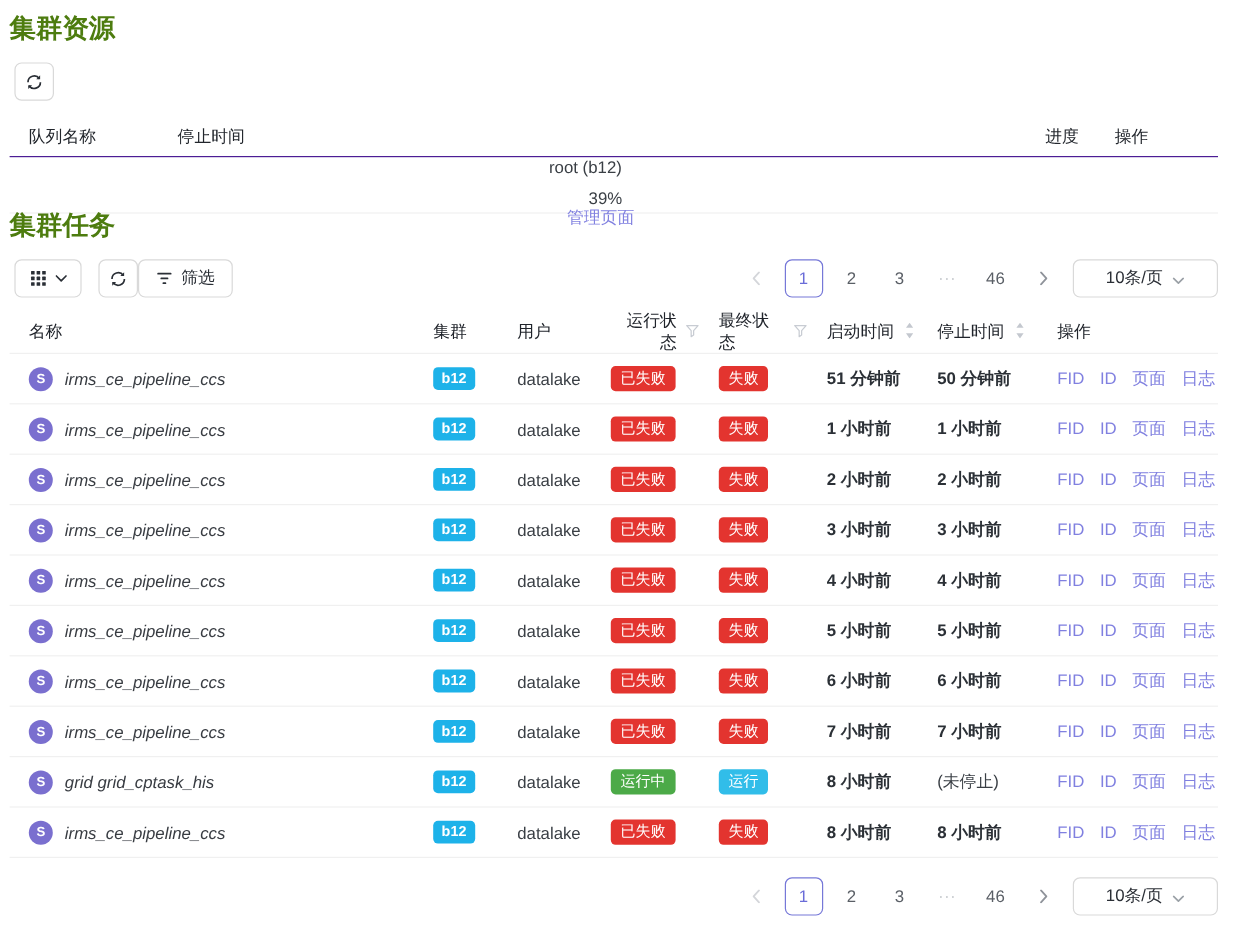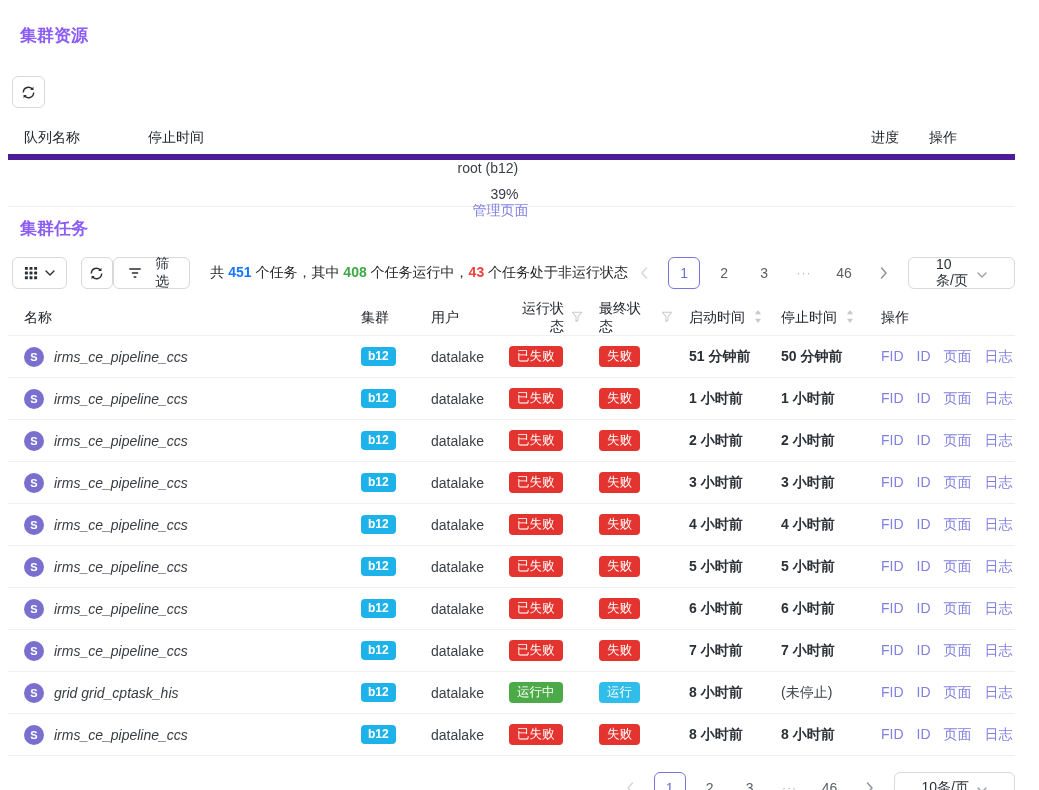--- a/index.html
+++ b/index.html
@@ -2,36 +2,36 @@
 <html style="--link: #8080e0; --cblue: #1677ff; --cgreen: #3fa845; --cred: #f0413e; --bred: #e3342f; --bgreen: #4caa48; --bcyan: #31bde9; --bcluster: #1db2e9; --avatar: #7a6fcf;"><head>
 <meta charset="utf-8">
 <style>
   html,body{margin:0;padding:0;background:#fff;}
   body{
     width:1039px;height:790px;overflow:hidden;
     font-family:"Liberation Sans","DejaVu Sans",sans-serif;
     font-size:14px;color:#333;-webkit-font-smoothing:antialiased;
   }
   .page{padding:14px 24px 0 8px;box-sizing:border-box;width:1039px;}
-  h2.sec-title{margin:12px;font-size:17px;font-weight:700;color:#8b5cf6;line-height:20px;}
+  h2.sec-title{margin:0;font-size:22px;font-weight:700;color:#4d7c0f;line-height:20px;}
 
   
   .icon-btn,.tool-btn{
     display:inline-flex;align-items:center;justify-content:center;gap:7px;
     height:32px;min-width:32px;padding:0 8px;box-sizing:border-box;
     background:#fff;border:1px solid #d9d9d9;border-radius:6px;
     color:#2a2f36;cursor:pointer;font-size:14px;font-family:inherit;
   }
   .icon-btn svg,.tool-btn svg{display:block;}
   .res-refresh{margin:18px 0 0 4px;}
 
   
   .res-table{margin-top:14px;}
   .res-row{display:flex;align-items:center;}
-  .res-head{height:32px;border-bottom:6px solid #4c1d95;}
+  .res-head{height:32px;border-bottom:1px solid #4c1d95;}
   .res-head .cell{font-weight:500;color:#22262c;}
   .res-body{height:46px;border-bottom:1px solid #f0f0f0;color:#3a3f45;flex-direction:column;}
   .cell{box-sizing:border-box;padding-left:16px;}
   .c-queue{width:140px;flex:none;}
   .c-capacity{flex:1;padding-left:0;}
   .c-prog{width:58px;flex:none;padding-left:8px;}
   .c-act{width:94px;flex:none;padding-left:8px;}
   .progress-track{height:10px;background:#ebebee;border-radius:4px;overflow:hidden;margin-right:16px;}
   .progress-fill{height:100%;width:0;
     background:repeating-linear-gradient(45deg,#1474f5 0 7px,#4290f7 7px 14px);}
@@ -172,21 +172,20 @@
       <span>
         <svg width="14" height="14" viewBox="0 0 16 16" stroke="currentColor" stroke-width="1.6" stroke-linecap="round">
           <line x1="2" y1="3.5" x2="14" y2="3.5"></line>
             <line x1="5" y1="8" x2="11" y2="8"></line>
             <line x1="7" y1="12.5" x2="9" y2="12.5"></line>
         </svg>
       </span>
       <span>筛选</span>
     </button>
 
-    <div class="summary"><span>共 </span><b class="n-blue">451</b><span> 个任务，其中 </span><b class="n-green">408</b><span> 个任务运行中，</span><b class="n-red">43</b><span> 个任务处于非运行状态</span></div>
 
     <div class="pagination">
         <div class="pg-item pg-arrow pg-disabled">
           <svg width="8" height="12" viewBox="0 0 8 12">
             <path d="M6.5 1L2 6l4.5 5" stroke="currentColor" stroke-width="1.5" fill="none" stroke-linecap="round" stroke-linejoin="round"></path>
           </svg>
         </div>
         <div class="pg-item pg-active">1</div>
         <div class="pg-item">2</div>
         <div class="pg-item">3</div>

